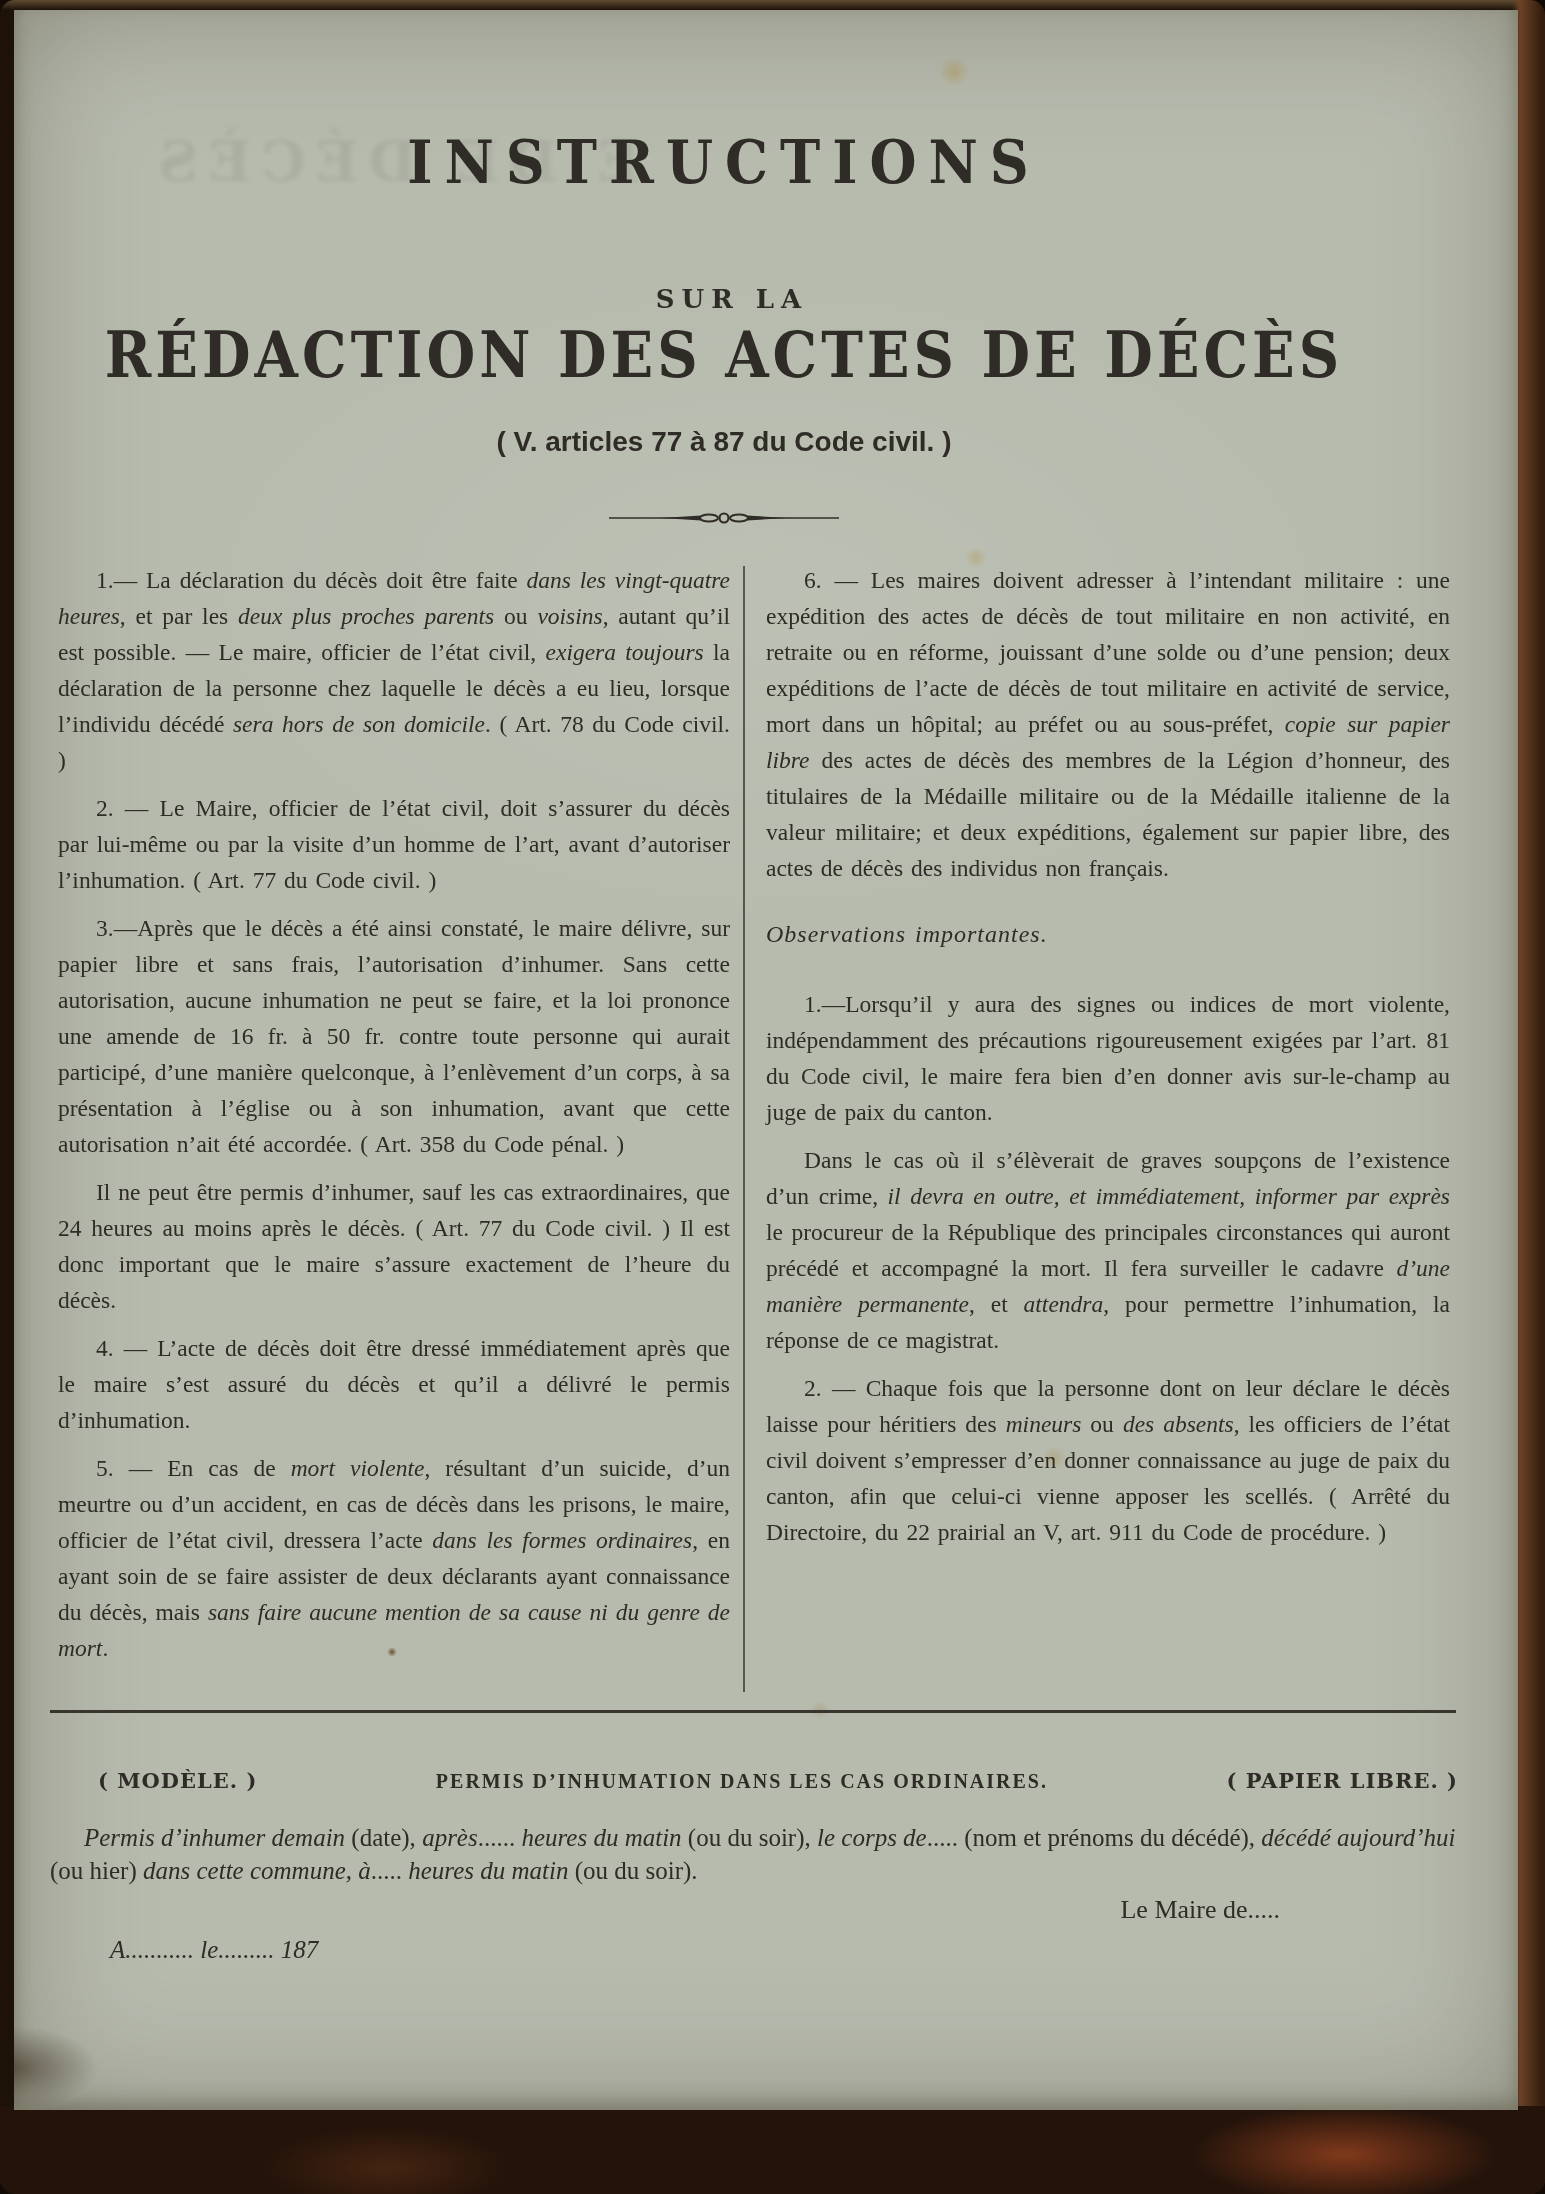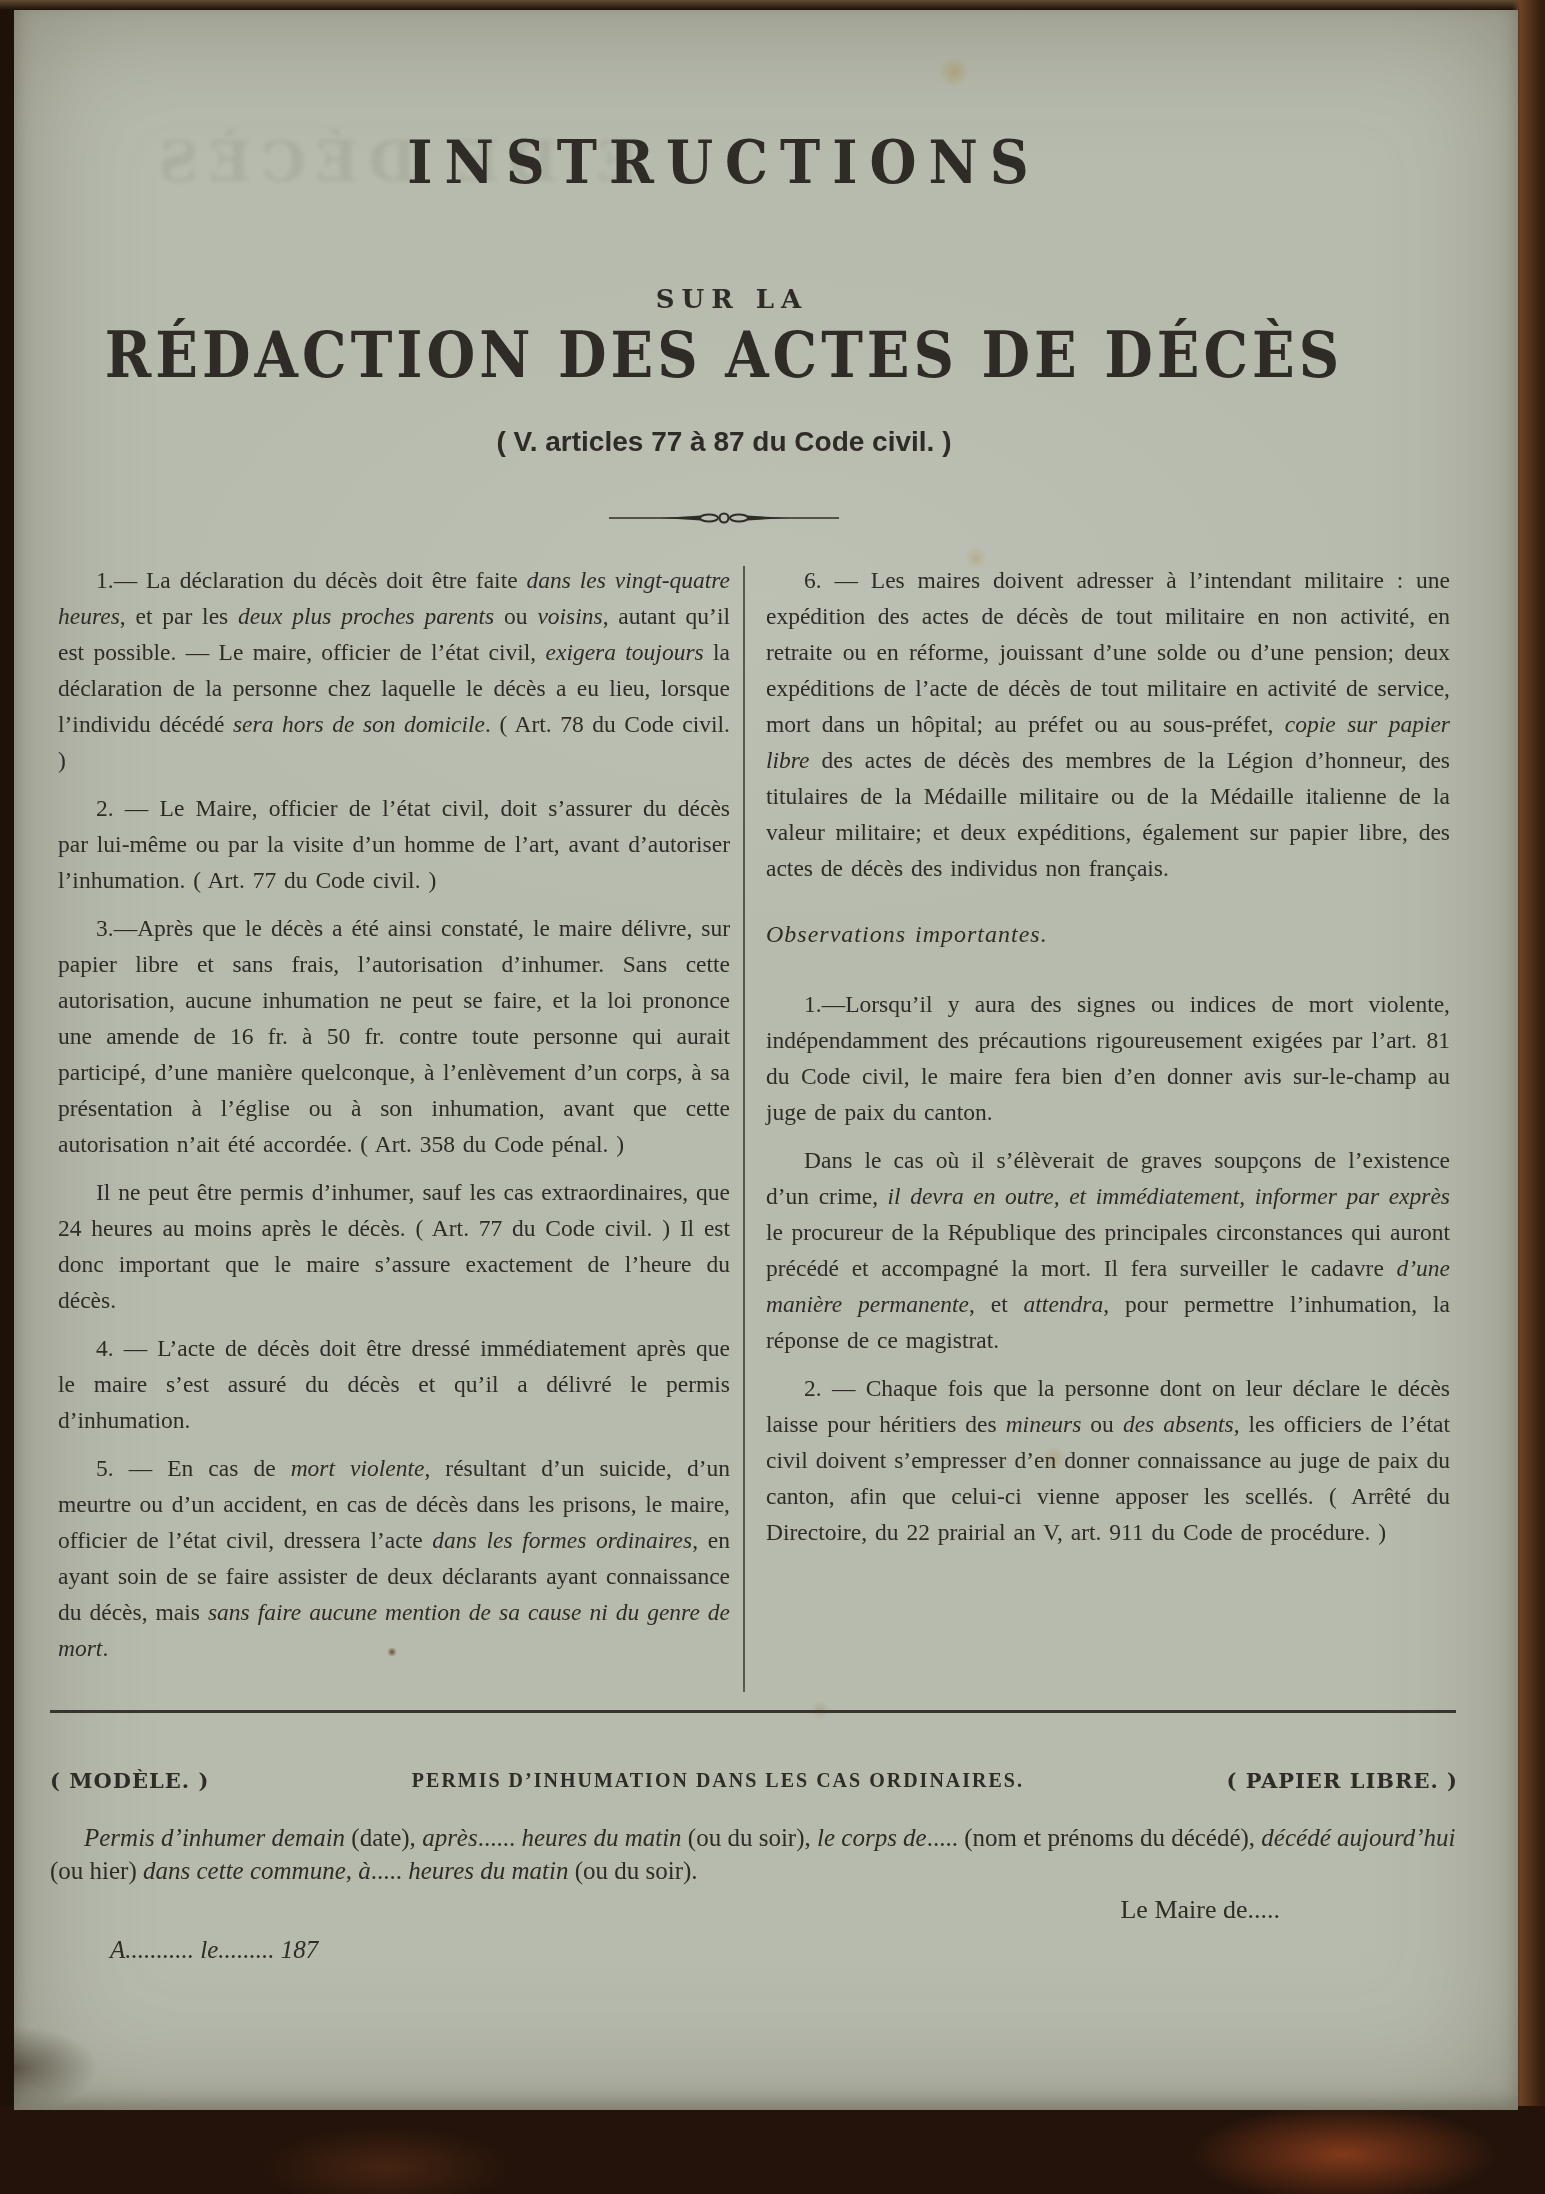--- a/index.html
+++ b/index.html
@@ -3,20 +3,21 @@
 <meta charset="utf-8">
 <style>
   html,body{margin:0;padding:0;background:#120a05;}
   .photo{
     position:relative;width:1545px;height:2194px;overflow:hidden;
     background:
       linear-gradient(90deg, rgba(0,0,0,0) 1512px, #6b4326 1520px, #331d0e 1542px),
       linear-gradient(180deg, #5f4c32 0px, rgba(29,17,8,0) 10px),
       #1d1108;
     font-family:"Liberation Serif","DejaVu Serif",serif;
+    border-radius:15px;
   }
   .photo-bottom{
     position:absolute;left:0;bottom:0;width:100%;height:88px;z-index:1;
     background:
       radial-gradient(220px 70px at 87% 55%, rgba(178,78,36,0.65), rgba(178,78,36,0) 70%),
       radial-gradient(180px 60px at 25% 70%, rgba(120,62,28,0.4), rgba(120,62,28,0) 70%),
       #23130a;
   }
   .page{
     position:absolute;left:14px;top:10px;right:27px;bottom:84px;z-index:2;
@@ -73,21 +74,21 @@
   }
   .col-divider{
     position:absolute;left:729px;top:556px;width:2px;height:1126px;
     background:rgba(47,44,39,0.7);
   }
   .bottom-rule{
     position:absolute;left:36px;top:1700px;width:1406px;height:2.5px;
     background:var(--rule,#38352e);
   }
   .model{position:absolute;left:36px;top:1758px;width:1408px;}
-  .model-head{display:flex;justify-content:space-between;align-items:center;}
+  .model-head{display:flex;justify-content:space-between;align-items:flex-end;margin-left:48px;}
   .model-label,.paper-label{
     font-family:"DejaVu Serif",serif;font-weight:bold;font-size:21px;letter-spacing:1px;white-space:nowrap;
   }
   .model-title{
     font-family:Liberation Serif, serif;font-weight:bold;font-size:20px;letter-spacing:2px;white-space:nowrap;
   }
   .form-text{
     margin:28px 0 0 0;font-size:25px;line-height:33px;text-indent:34px;
     font-style:normal;text-align:left;
   }

